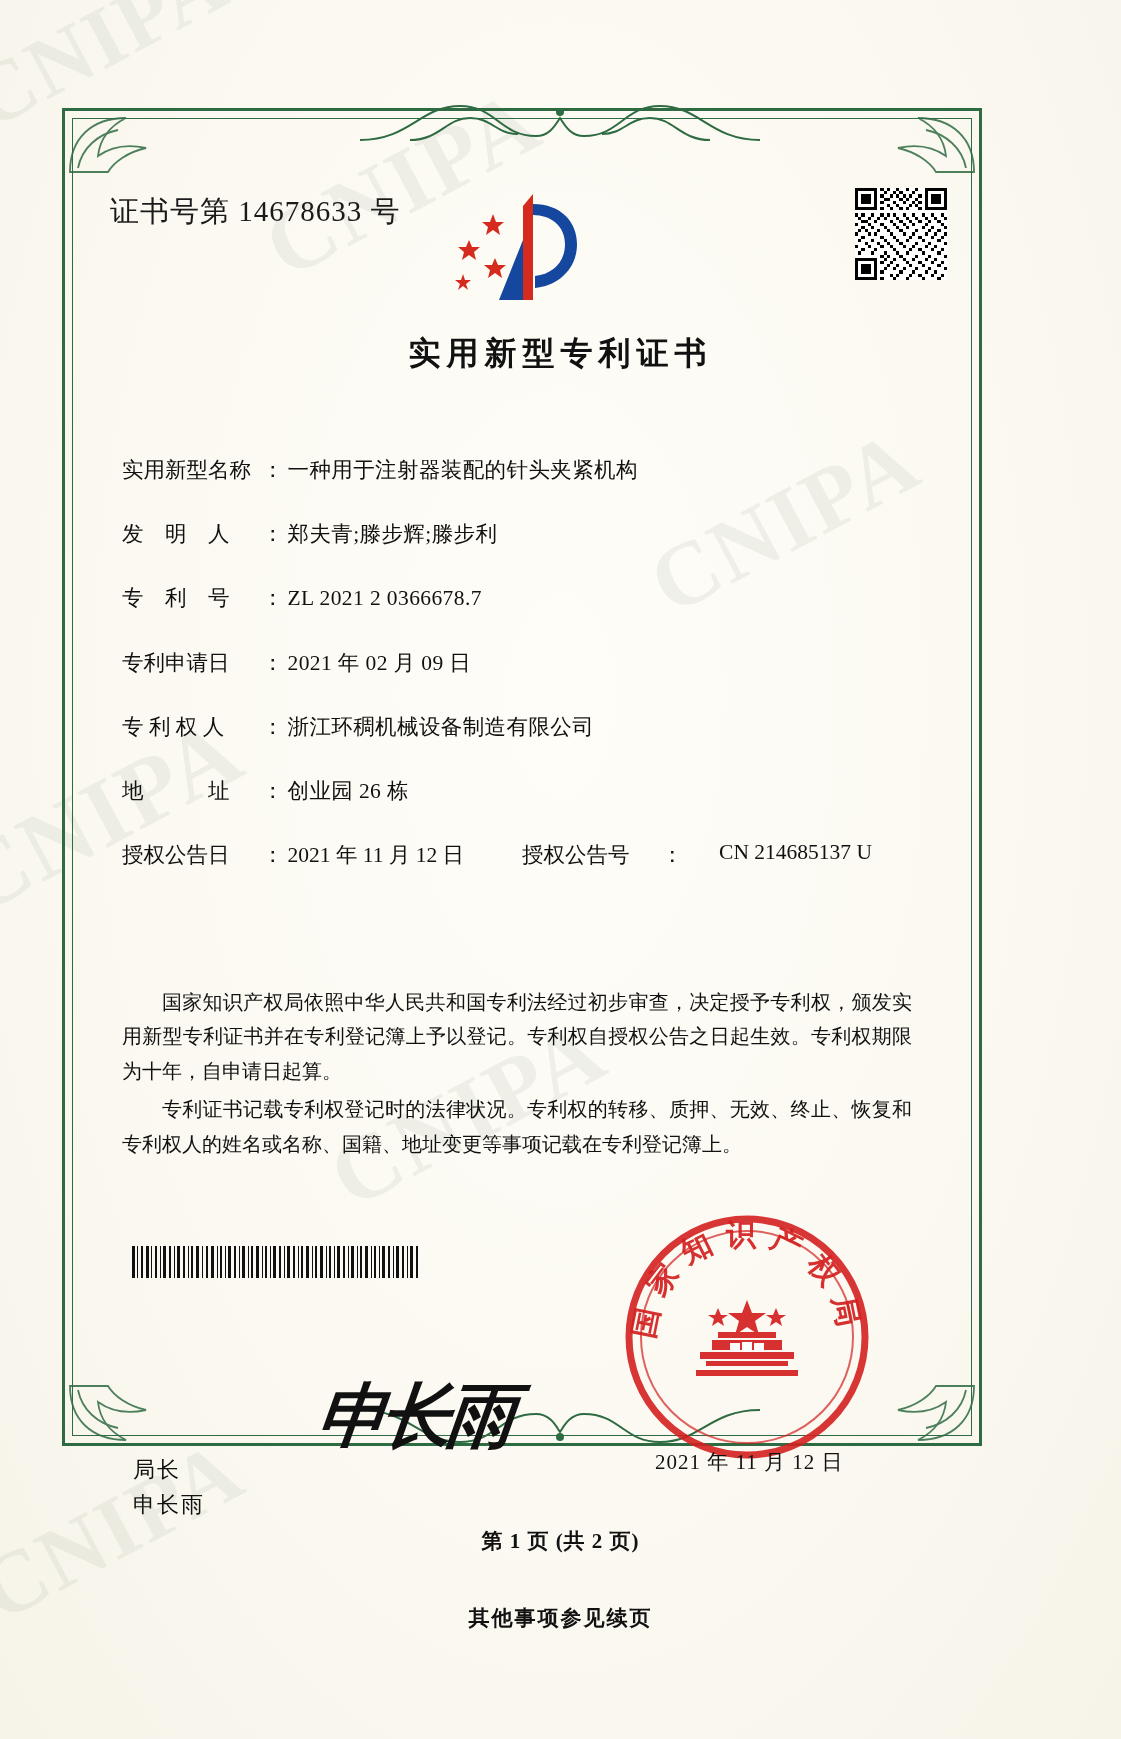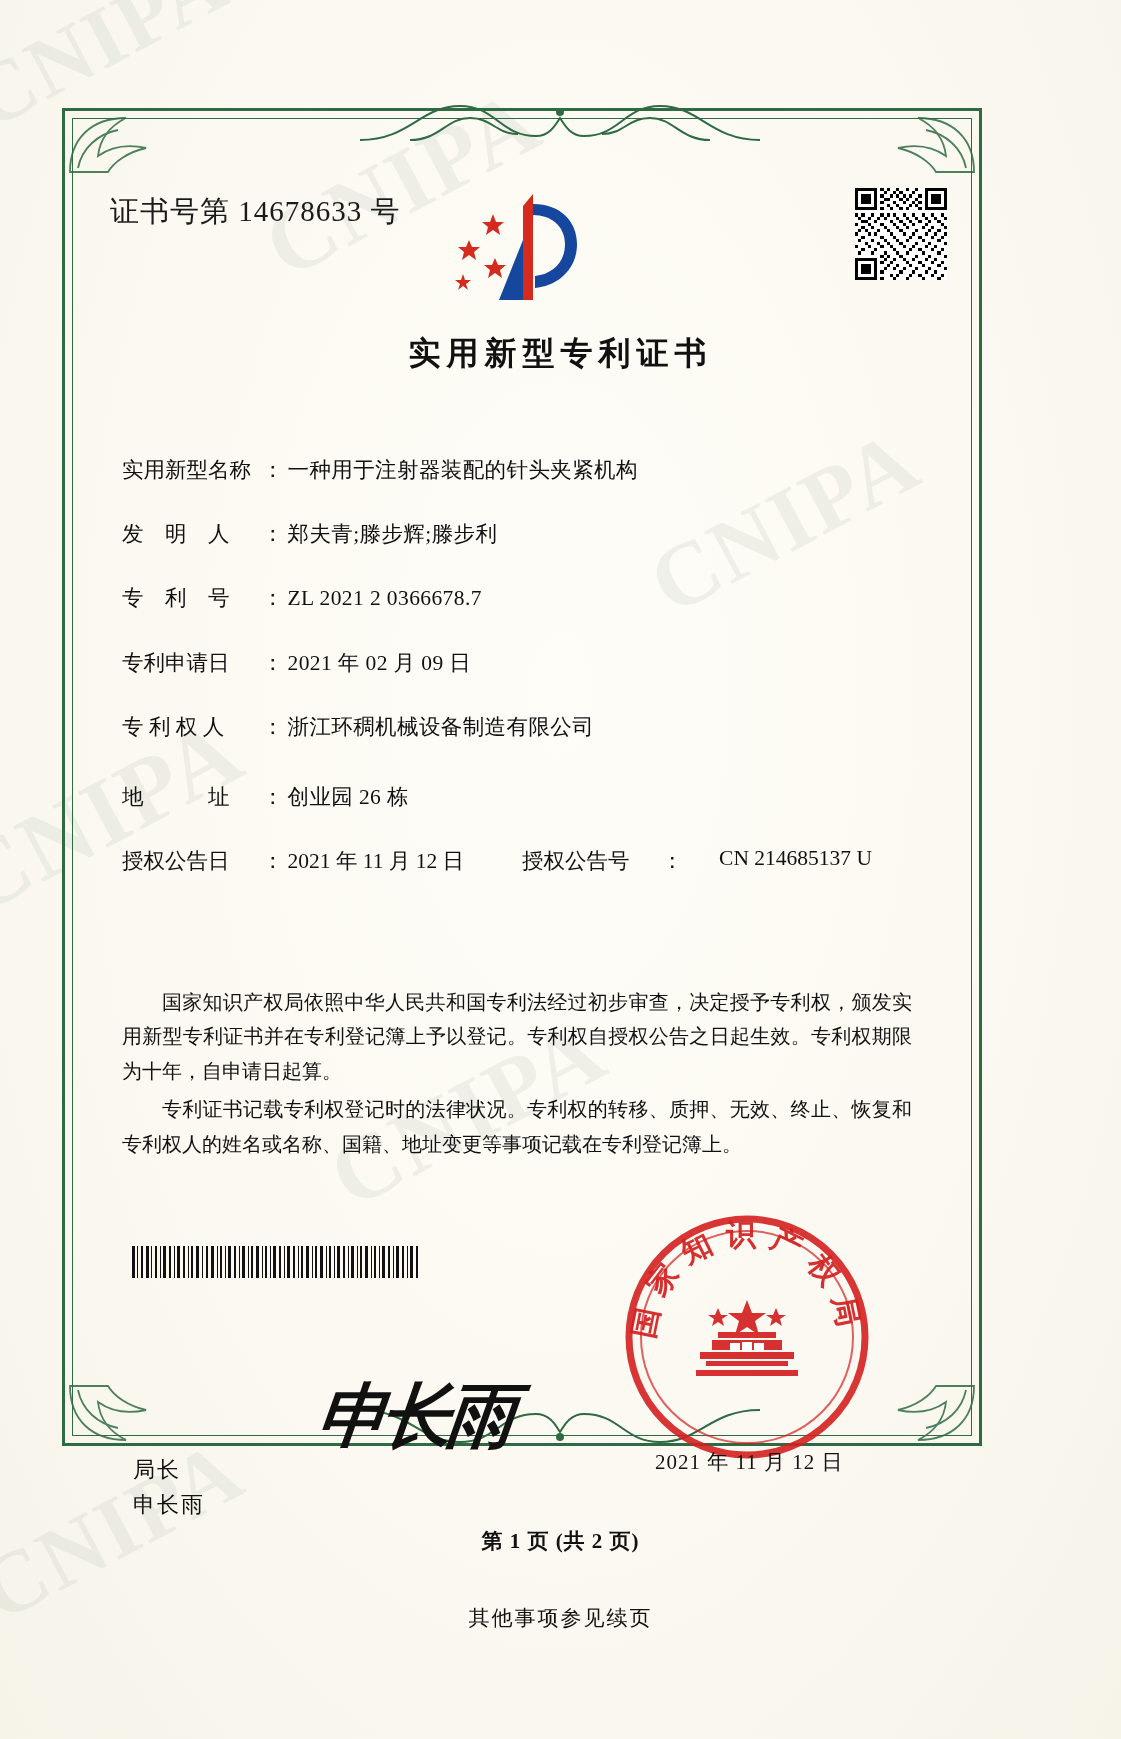--- a/index.html
+++ b/index.html
@@ -138,41 +138,40 @@
   .fields {
     position: absolute;
     left: 122px;
     top: 455px;
     width: 780px;
     font-size: 21.5px;
     color: #111;
   }
   .field-row {
     display: flex;
-    align-items: flex-end;
+    align-items: center;
     margin-bottom: 33px;
     line-height: 1.45;
   }
   .field-label {
     width: 140px;
     flex: 0 0 140px;
     white-space: nowrap;
     letter-spacing: 0px;
   }
   .field-colon {
     flex: 0 0 auto;
     padding-right: 4px;
   }
   .field-value {
     flex: 1 1 auto;
     letter-spacing: .4px;
   }
   .field-value .line2 {
     display: block;
-    margin-top: 6px;
   }
 
   .row-inline {
     display: flex;
     align-items: flex-start;
     margin-bottom: 6px;
   }
   .inline-second {
     margin-left: 58px;
     display: flex;
@@ -263,21 +262,21 @@
     letter-spacing: 1px;
     font-weight: bold;
   }
   .footer-note {
     position: absolute;
     left: 0;
     right: 0;
     top: 1604px;
     text-align: center;
     font-size: 21px;
-    font-weight: 400;
+    font-weight: 700;
     color: #111;
     letter-spacing: 2px;
   }
 </style>
 </head>
 <body>
 
 <div class="page">
 
   <div class="watermark-layer">

